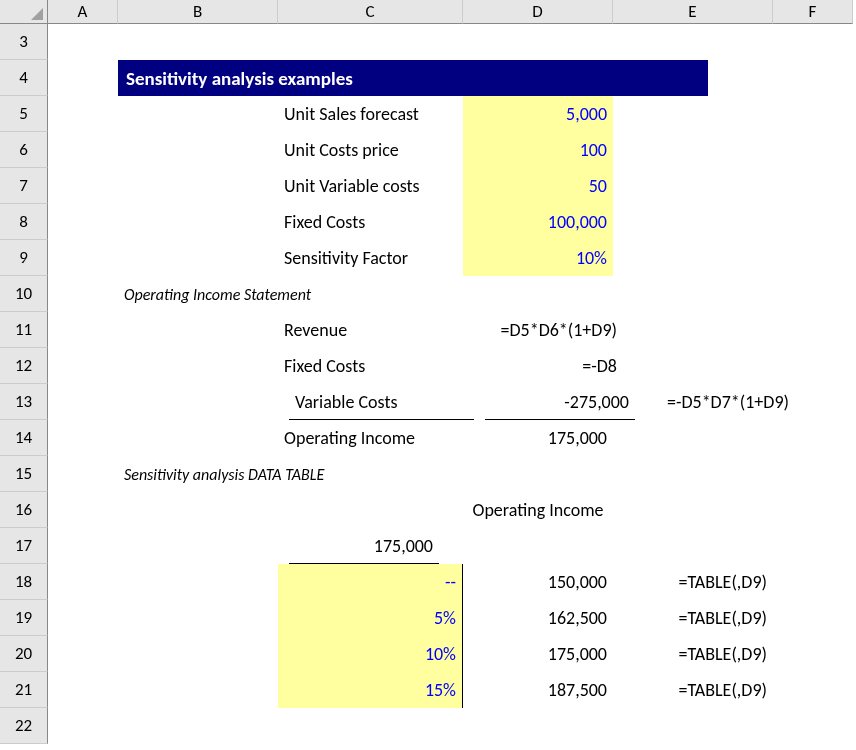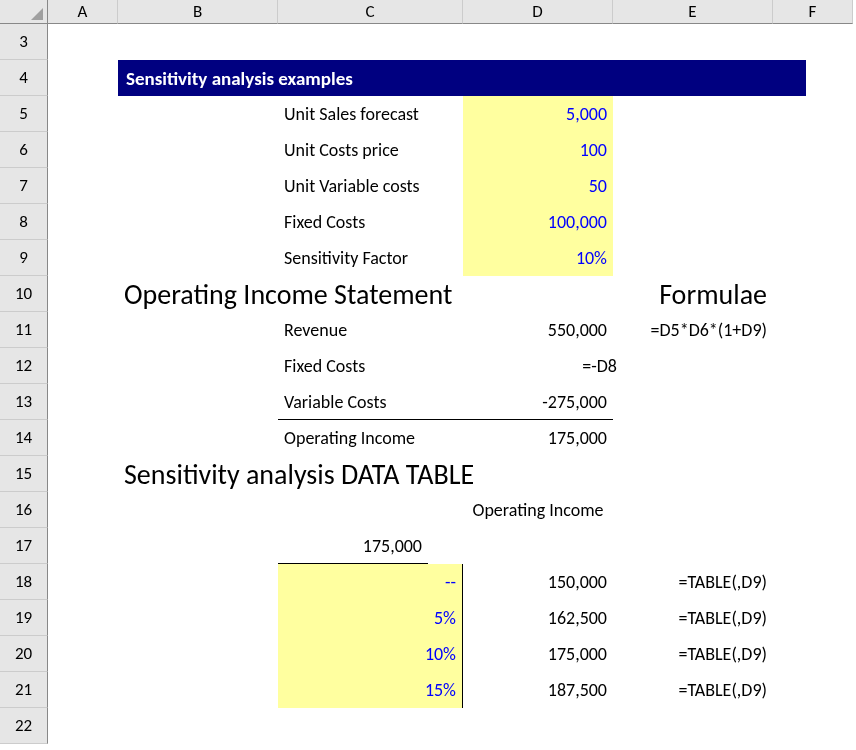--- a/index.html
+++ b/index.html
@@ -89,22 +89,22 @@
   .title-bar {
     background: #000080;
     color: #fff;
     font-weight: bold;
     font-size: 19px;
     padding-left: 8px;
   }
   .yellow { background: #ffff9f; }
   .blue-text { color: #0000ff; }
   .right { justify-content: flex-end; }
-  .italic { font-size: 28px; }
-  .bd-bottom { border-bottom: 1.6px solid #000; }
+  .italic { font-style: italic; font-size: 16px; }
+  .bd-bottom { border-bottom: 1.6px solid #000; margin-left: 11px; }
   .bd-right { border-right: 1.6px solid #000; }
 </style>
 </head>
 <body>
 
 <div class="corner"></div>
 
 <div class="col-headers">
   <span class="colh cA">A</span>
   <span class="colh cB">B</span>
@@ -143,21 +143,21 @@
     <div class="cell cA"></div>
     <div class="cell cB"></div>
     <div class="cell cC"></div>
     <div class="cell cD"></div>
     <div class="cell cE"></div>
     <div class="cell cF"></div>
   </div>
 
   <div class="row">
     <div class="cell cA"></div>
-    <div class="cell title-bar" style="width:688px">Sensitivity analysis examples</div>
+    <div class="cell title-bar" style="width:590px">Sensitivity analysis examples</div>
     <div class="cell cF"></div>
   </div>
 
   <div class="row">
     <div class="cell cA"></div>
     <div class="cell cB"></div>
     <div class="cell cC">Unit Sales forecast</div>
     <div class="cell cD yellow right blue-text">5,000</div>
     <div class="cell cE"></div>
     <div class="cell cF"></div>
@@ -196,46 +196,45 @@
     <div class="cell cC">Sensitivity Factor</div>
     <div class="cell cD yellow right blue-text">10%</div>
     <div class="cell cE"></div>
     <div class="cell cF"></div>
   </div>
 
   <div class="row">
     <div class="cell cA"></div>
     <div class="cell italic" style="width:345px">Operating Income Statement</div>
     <div class="cell cD"></div>
-    <div class="cell cE italic right">Formulae</div>
     <div class="cell cF"></div>
   </div>
 
   <div class="row">
     <div class="cell cA"></div>
     <div class="cell cB"></div>
     <div class="cell cC">Revenue</div>
-    <div class="cell cD right">550,000</div>
     <div class="cell cE right">=D5*D6*(1+D9)</div>
     <div class="cell cF"></div>
   </div>
 
   <div class="row">
     <div class="cell cA"></div>
     <div class="cell cB"></div>
     <div class="cell cC">Fixed Costs</div>
     <div class="cell cE right">=-D8</div>
     <div class="cell cF"></div>
   </div>
 
   <div class="row">
     <div class="cell cA"></div>
     <div class="cell cB"></div>
     <div class="cell cC bd-bottom">Variable Costs</div>
     <div class="cell cD right bd-bottom">-275,000</div>
+    <div class="cell cE right">=-D5*D7*(1+D9)</div>
     <div class="cell cF"></div>
   </div>
 
   <div class="row">
     <div class="cell cA"></div>
     <div class="cell cB"></div>
     <div class="cell cC">Operating Income</div>
     <div class="cell cD right">175,000</div>
     <div class="cell cF"></div>
   </div>

